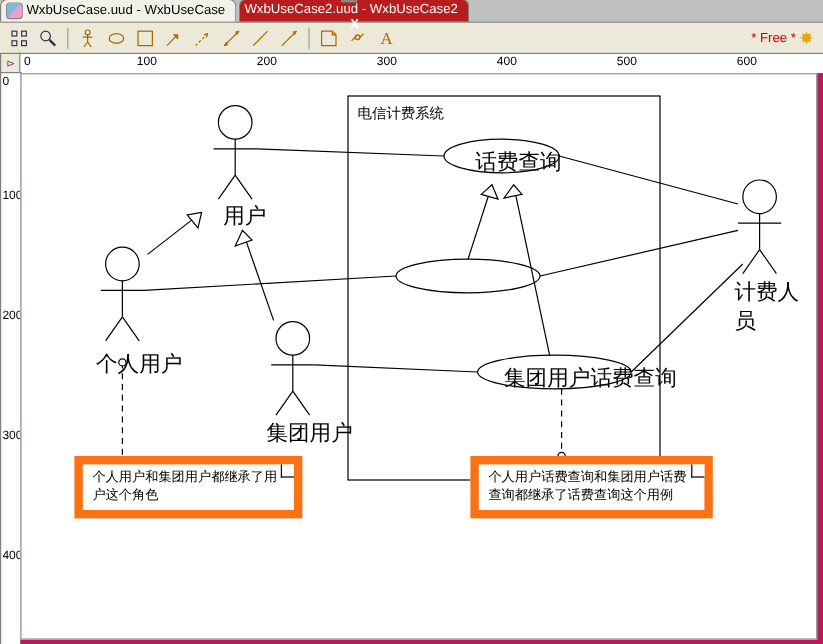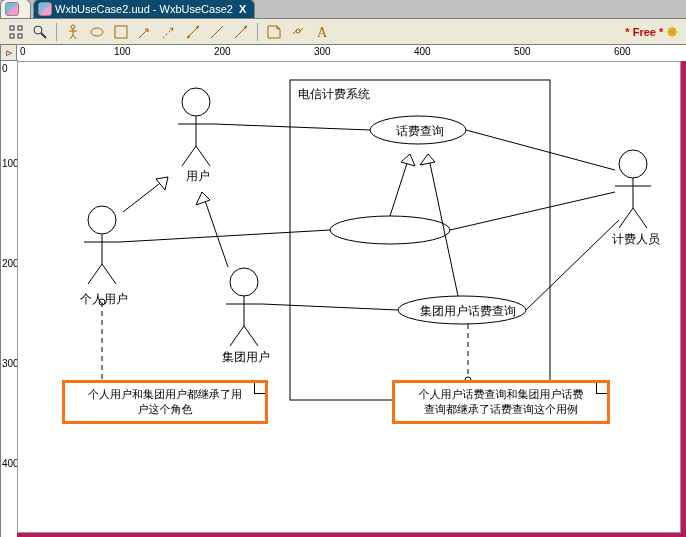--- a/index.html
+++ b/index.html
@@ -1,50 +1,51 @@
 <!DOCTYPE html>
 <html><head>
 <meta charset="utf-8">
 <style>
   html,body{margin:0;padding:0;font-family:Tahoma,Arial,sans-serif;font-size:11px;background:#ece9d8;}
   .window{width:686px;height:537px;position:relative;background:#ece9d8;overflow:hidden;}
   
   .tabbar{height:18px;background:#c0c0c0;display:flex;align-items:flex-end;border-bottom:1px solid #808080;}
   .tab{display:flex;align-items:center;height:18px;padding:0 8px 0 4px;border:1px solid #808080;border-bottom:none;border-top-left-radius:6px;border-top-right-radius:6px;margin-right:2px;background:#f2f1e8;font-size:11px;color:#000;}
-  .tab.active{background:#0c4a6e;color:#fff;}
+  .tab.active{background:#b91c1c;color:#fff;flex-direction:column;}
   .tab .x{margin-left:6px;font-weight:bold;}
   .tabicon{width:12px;height:12px;margin-right:3px;display:inline-block;border-radius:3px;background:linear-gradient(135deg,#7bd 40%,#f9c 60%);border:1px solid #888;}
   
   .toolbar{height:26px;background:#ece9d8;border-bottom:1px solid #a0a0a0;display:flex;align-items:center;padding:0 4px;}
   .tbtn{width:20px;height:20px;margin:0 2px;display:flex;align-items:center;justify-content:center;color:#334;cursor:pointer;}
   .tbtn svg{display:block;}
-  .free{margin-left:auto;color:#c00;font-weight:bold;padding-right:4px;display:flex;align-items:center;}
+  .free{margin-left:auto;color:#c00;font-weight:normal;padding-right:4px;display:flex;align-items:center;}
   .free .star{color:#e6a800;margin-left:3px;font-size:14px;}
   
   .hruler{position:absolute;left:16px;right:0;top:44px;height:16px;background:#fff;border:1px solid #808080;border-right:none;}
   .vruler{position:absolute;left:0;top:60px;width:16px;bottom:0;background:#fff;border:1px solid #808080;border-bottom:none;}
   .corner{position:absolute;left:0;top:44px;width:16px;height:16px;background:#ece9d8;border:1px solid #808080;display:flex;align-items:center;justify-content:center;color:#838;font-size:9px;}
   .ticklbl{position:absolute;top:1px;font-size:10px;color:#000;}
   .vticklbl{position:absolute;left:1px;font-size:10px;color:#000;}
   
   .canvas-outer{position:absolute;left:17px;top:61px;right:0;bottom:0;background:#be185d;}
   .canvas{position:absolute;left:0;top:0;width:662px;height:470px;background:#fff;border:1px solid #999;}
   svg.diagram{position:absolute;left:0;top:0;}
-  .syslabel{position:absolute;font-size:12px;color:#000;}
-  .note{position:absolute;background:#fff;border:3px solid #f97316;padding:4px 20px;font-size:11px;line-height:1.35;text-align:center;}
+  .syslabel{position:absolute;font-size:18px;color:#000;}
+  .note{position:absolute;background:#fff;border:7px solid #f97316;padding:4px 8px;font-size:11px;line-height:1.35;}
   .note .corner-fold{position:absolute;right:0;top:0;width:10px;height:10px;border-left:1px solid #000;border-bottom:1px solid #000;background:#fff;}
 </style>
 </head>
 <body>
 
 <div class="window">
 
   <div class="tabbar">
     <div class="tab">
       <span class="tabicon"></span>
+      <span>WxbUseCase.uud - WxbUseCase</span>
     </div>
     <div class="tab active">
       <span class="tabicon"></span>
       <span>WxbUseCase2.uud - WxbUseCase2</span>
       <span class="x">X</span>
     </div>
   </div>
 
   <div class="toolbar">
     <div class="tbtn">

